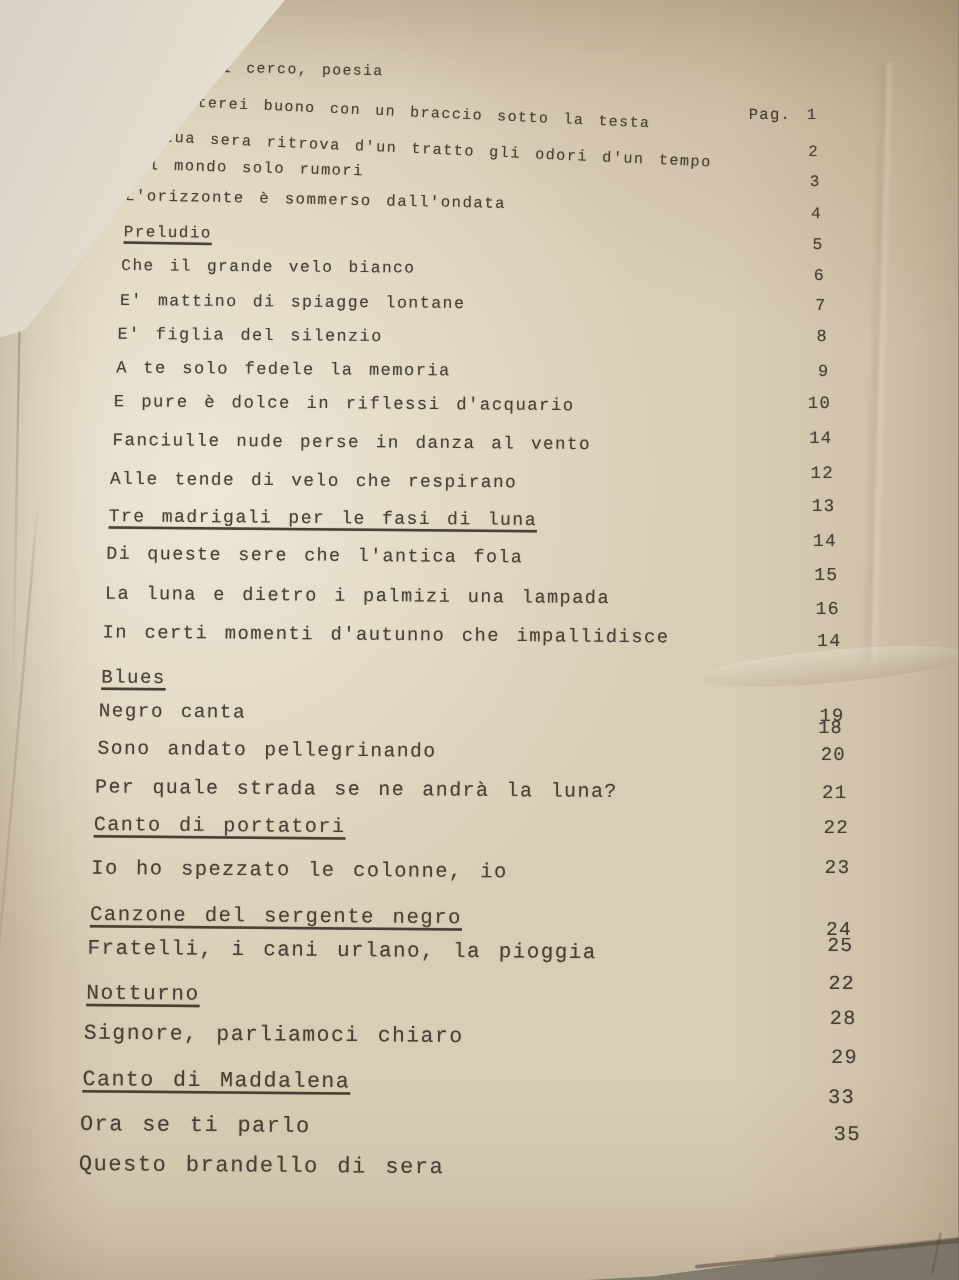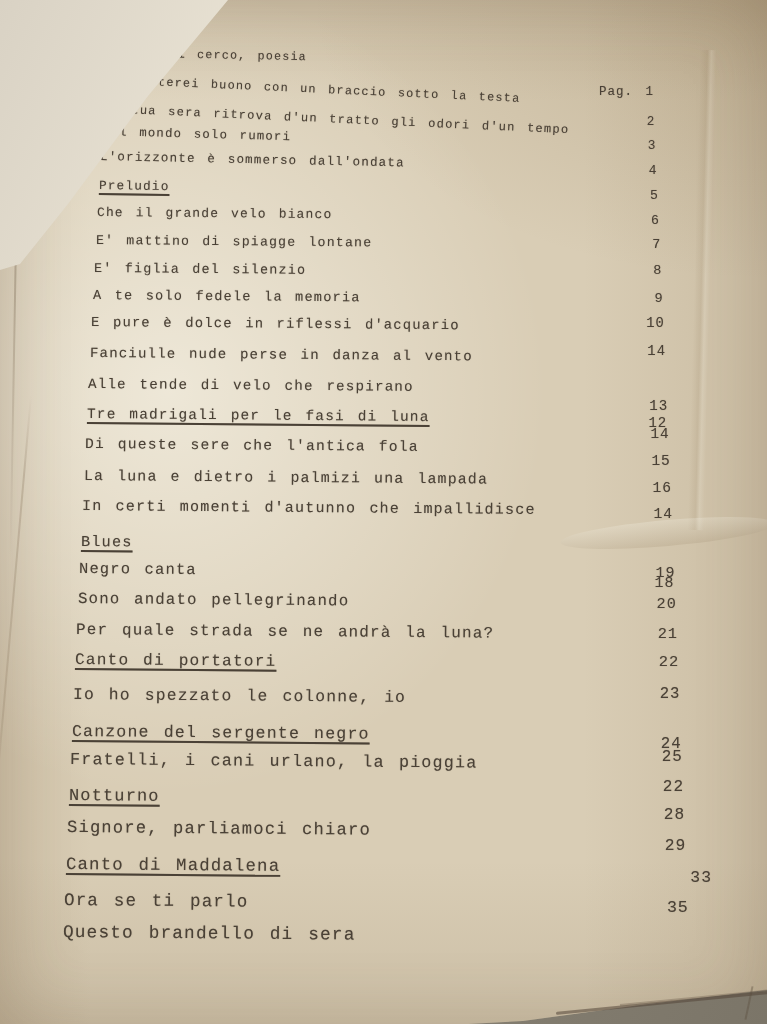--- a/index.html
+++ b/index.html
@@ -135,38 +135,38 @@
         <div class="page-num" style="top: 115px; left: 515.2px; width: 140px; font-size: 12.6px;">2</div>
         <div class="page-num" style="top: 138px; left: 516.4px; width: 140px; font-size: 12.8px;">3</div>
         <div class="page-num" style="top: 163px; left: 517.6px; width: 140px; font-size: 12.9px;">4</div>
         <div class="page-num" style="top: 188px; left: 518.8px; width: 140px; font-size: 13.1px;">5</div>
         <div class="page-num" style="top: 213px; left: 520px; width: 140px; font-size: 13.2px;">6</div>
         <div class="page-num" style="top: 237px; left: 521.2px; width: 140px; font-size: 13.3px;">7</div>
         <div class="page-num" style="top: 263px; left: 522.4px; width: 140px; font-size: 13.5px;">8</div>
         <div class="page-num" style="top: 291px; left: 523.6px; width: 140px; font-size: 13.6px;">9</div>
         <div class="page-num" style="top: 316px; left: 524.8px; width: 140px; font-size: 13.8px;">10</div>
         <div class="page-num" style="top: 343px; left: 526px; width: 140px; font-size: 13.9px;">14</div>
-        <div class="page-num" style="top: 371px; left: 527.2px; width: 140px; font-size: 14px; margin-top: 44px;">12</div>
+        <div class="page-num" style="top: 371px; left: 527.2px; width: 140px; font-size: 14px;">12</div>
         <div class="page-num" style="top: 398px; left: 528.4px; width: 140px; font-size: 14.2px;">13</div>
         <div class="page-num" style="top: 426px; left: 529.6px; width: 140px; font-size: 14.3px;">14</div>
         <div class="page-num" style="top: 453px; left: 530.8px; width: 140px; font-size: 14.5px;">15</div>
         <div class="page-num" style="top: 480px; left: 532px; width: 140px; font-size: 14.6px;">16</div>
         <div class="page-num" style="top: 506px; left: 533.2px; width: 140px; font-size: 14.7px;">14</div>
         <div class="page-num" style="top: 538px; left: 534.4px; width: 140px; font-size: 14.9px; margin-top: 37px;">18</div>
         <div class="page-num" style="top: 565px; left: 535.6px; width: 140px; font-size: 15px;">19</div>
         <div class="page-num" style="top: 595px; left: 536.8px; width: 140px; font-size: 15.2px;">20</div>
         <div class="page-num" style="top: 625px; left: 538px; width: 140px; font-size: 15.3px;">21</div>
         <div class="page-num" style="top: 653px; left: 539.2px; width: 140px; font-size: 15.4px;">22</div>
         <div class="page-num" style="top: 685px; left: 540.4px; width: 140px; font-size: 15.6px;">23</div>
         <div class="page-num" style="top: 735px; left: 541.6px; width: 140px; font-size: 15.7px;">24</div>
         <div class="page-num" style="top: 748px; left: 542.8px; width: 140px; font-size: 15.9px;">25</div>
         <div class="page-num" style="top: 778px; left: 544px; width: 140px; font-size: 16px;">22</div>
         <div class="page-num" style="top: 806px; left: 545.2px; width: 140px; font-size: 16.1px;">28</div>
         <div class="page-num" style="top: 836px; left: 546.4px; width: 140px; font-size: 16.3px;">29</div>
-        <div class="page-num" style="top: 868px; left: 572px; width: 140px; font-size: 16.4px; text-align: right;">33</div>
+        <div class="page-num" style="top: 868px; left: 544px; width: 140px; font-size: 16.4px; text-align: right;">33</div>
         <div class="page-num" style="top: 898px; left: 548.8px; width: 140px; font-size: 16.6px;">35</div>
       </div>
   </div>
   <div class="book-cover-wedge"></div>
   <div class="overlay-sheet"></div>
   <div class="edge-line-1"></div>
   <div class="edge-line-2"></div>
   <div class="corner-edge-line"></div>
 </div>
 

